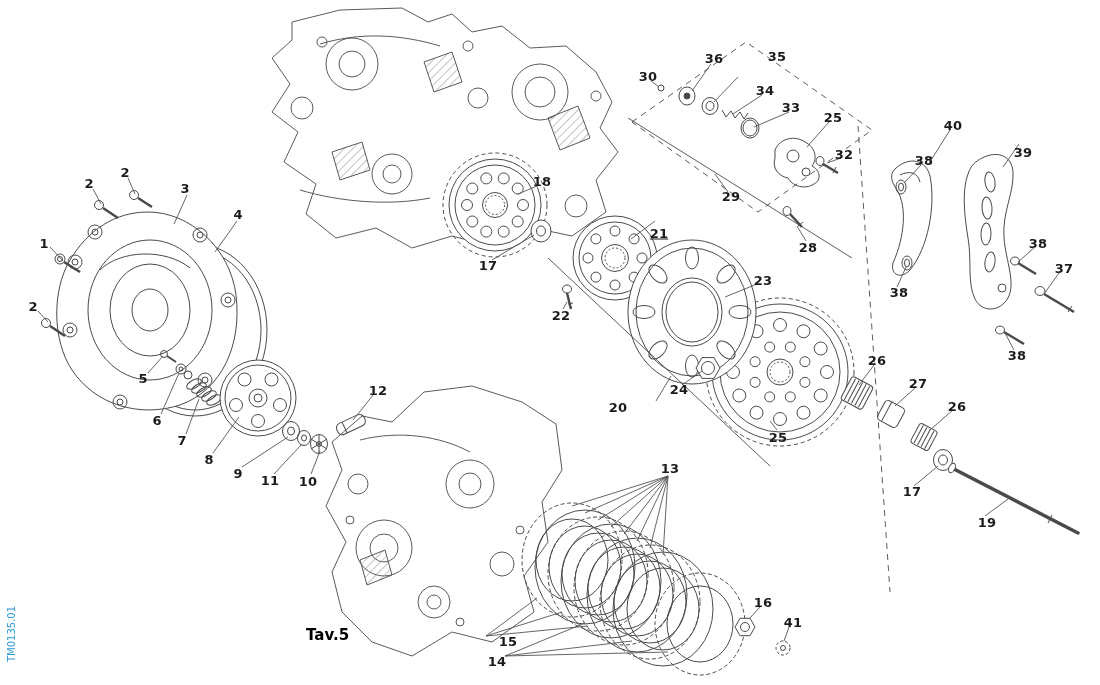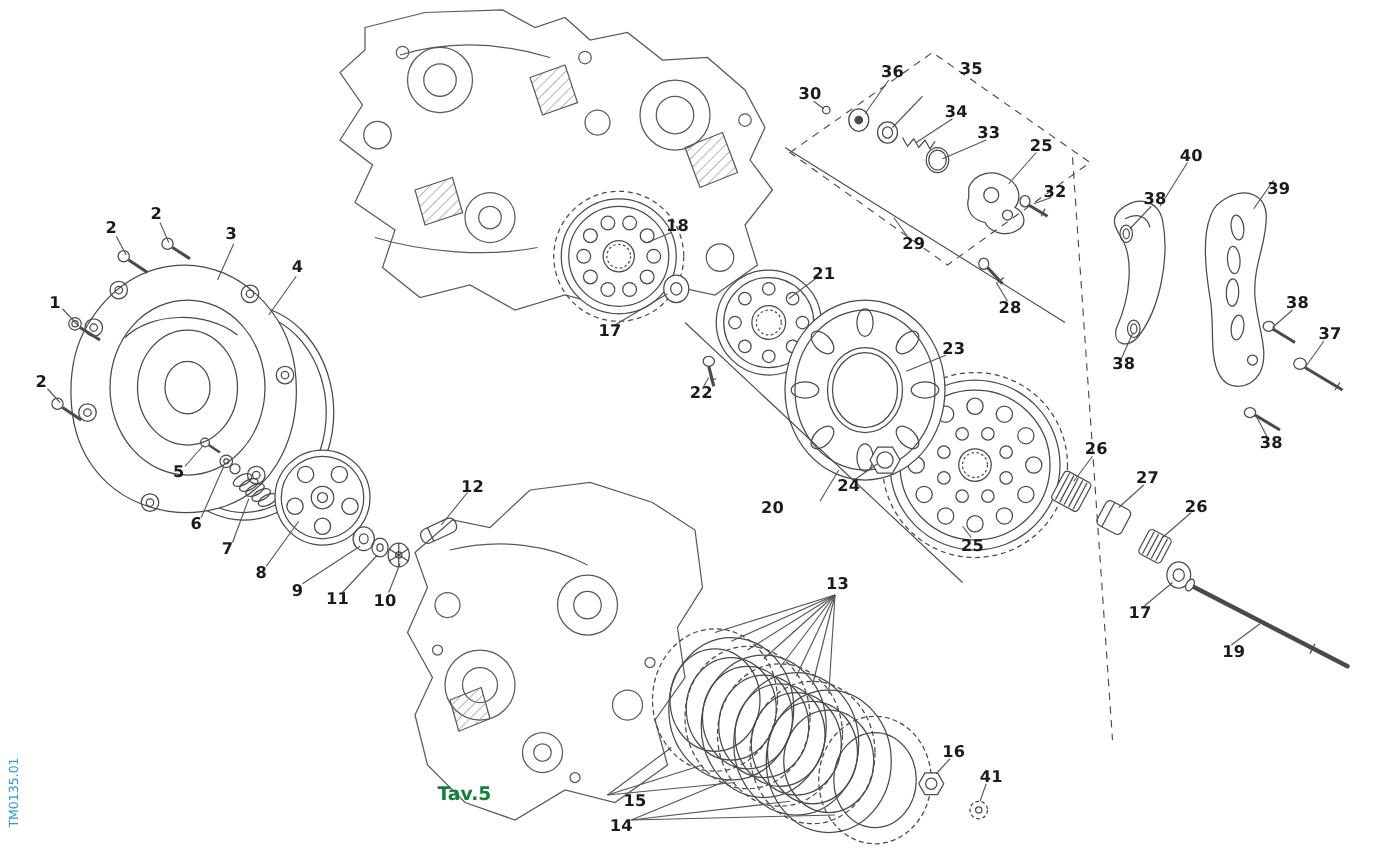--- a/index.html
+++ b/index.html
@@ -9,21 +9,21 @@
   }
   .stage svg { position:absolute; left:0; top:0; }
   .callout-layer { position:absolute; left:0; top:0; width:1100px; height:685px; pointer-events:none; }
   .callout {
     position:absolute; transform:translate(-50%,-50%);
     font-size:13px; font-weight:600; color:#1b1b1b; letter-spacing:0.2px;
     white-space:nowrap;
   }
   .tav-label {
     position:absolute; left:306px; top:626px;
-    font-size:15px; font-weight:bold; color:#15803d;margin-left:44px;
+    font-size:15px; font-weight:bold; color:#000000;
   }
   .code-vert {
     position:absolute; left:-24px; top:628px; width:72px; height:12px;
     transform:rotate(-90deg);
     font-size:10px; color:#2e9bd6; text-align:center;
   }
 </style>
 </head>
 <body>
 
@@ -456,21 +456,21 @@
       <span class="callout" style="left: 308px; top: 481px;">10</span>
       <span class="callout" style="left: 378px; top: 390px;">12</span>
       <span class="callout" style="left: 670px; top: 468px;">13</span>
       <span class="callout" style="left: 480px; top: 641px; margin-left: 28px;">15</span>
       <span class="callout" style="left: 497px; top: 661px;">14</span>
       <span class="callout" style="left: 763px; top: 602px; text-align: center;">16</span>
       <span class="callout" style="left: 488px; top: 265px;">17</span>
       <span class="callout" style="left: 542px; top: 181px;">18</span>
       <span class="callout" style="left: 987px; top: 522px;">19</span>
       <span class="callout" style="left: 618px; top: 407px;">20</span>
-      <span class="callout" style="left: 659px; top: 220px;">21</span>
+      <span class="callout" style="left: 659px; top: 233px; text-decoration: underline;">21</span>
       <span class="callout" style="left: 561px; top: 315px;">22</span>
       <span class="callout" style="left: 763px; top: 280px; text-align: right;">23</span>
       <span class="callout" style="left: 679px; top: 389px;">24</span>
       <span class="callout" style="left: 778px; top: 437px;">25</span>
       <span class="callout" style="left: 877px; top: 360px;">26</span>
       <span class="callout" style="left: 918px; top: 383px;">27</span>
       <span class="callout" style="left: 957px; top: 406px;">26</span>
       <span class="callout" style="left: 912px; top: 491px;">17</span>
       <span class="callout" style="left: 808px; top: 247px;">28</span>
       <span class="callout" style="left: 731px; top: 196px;">29</span>

